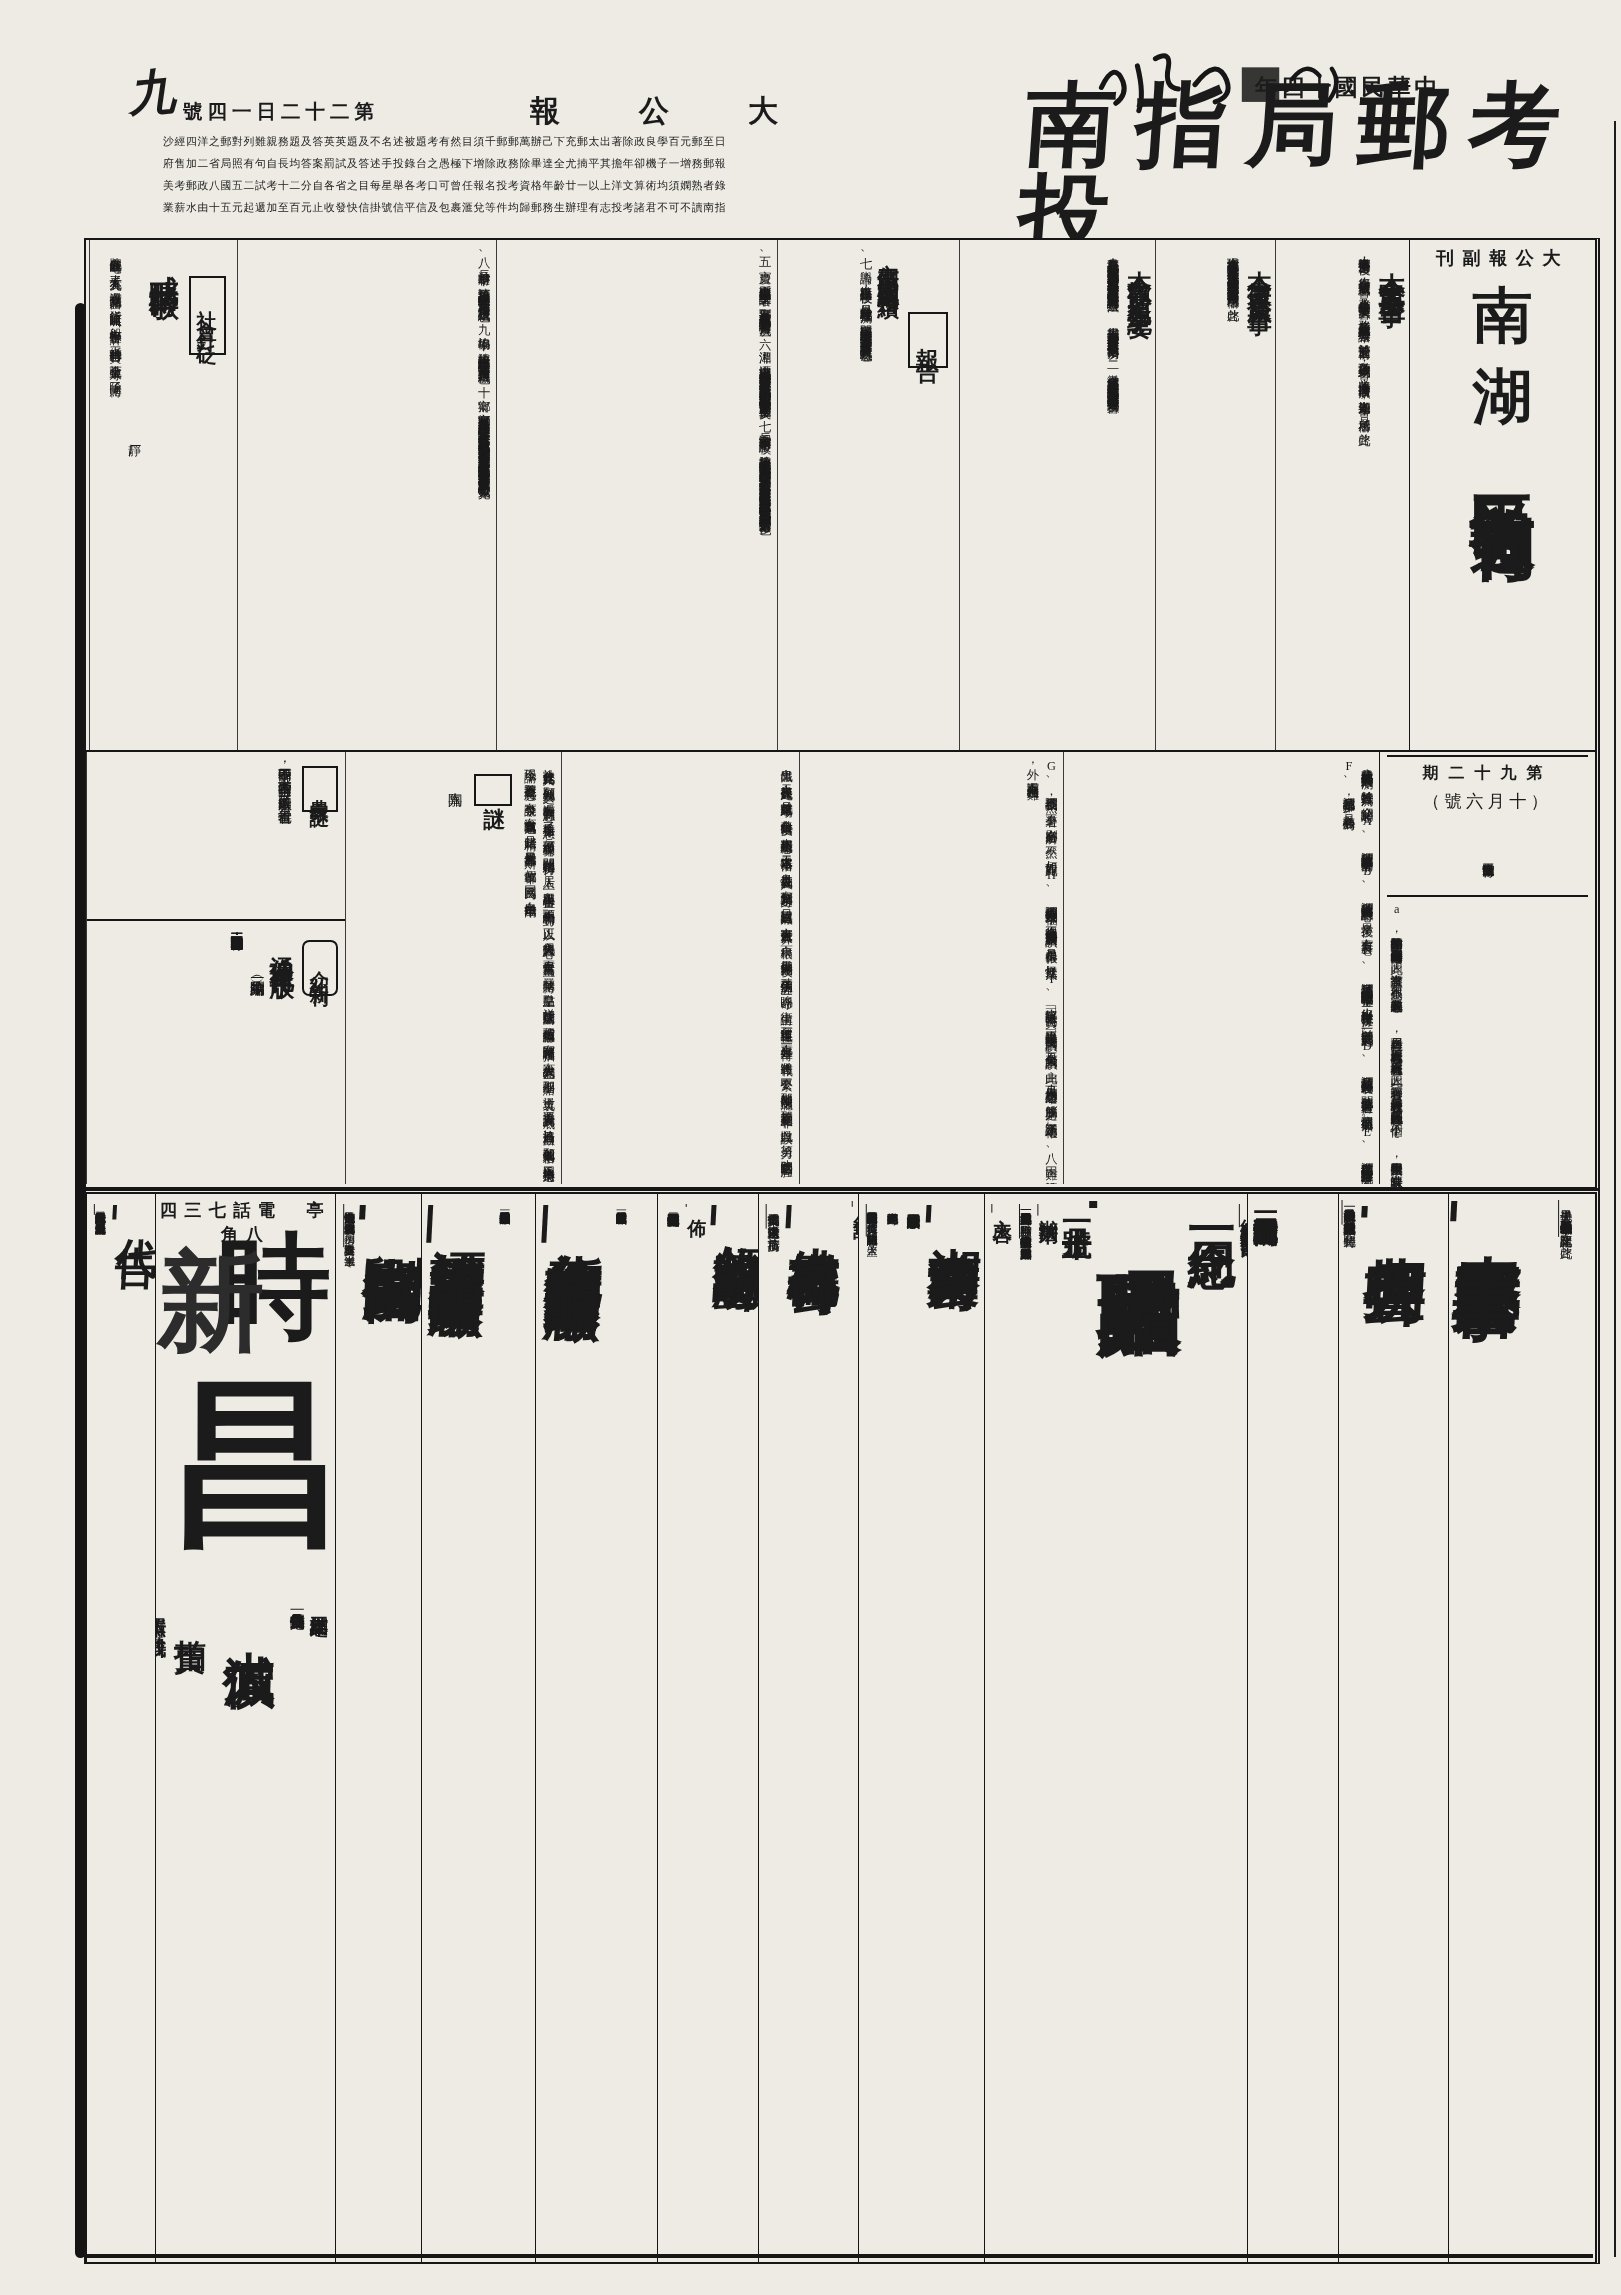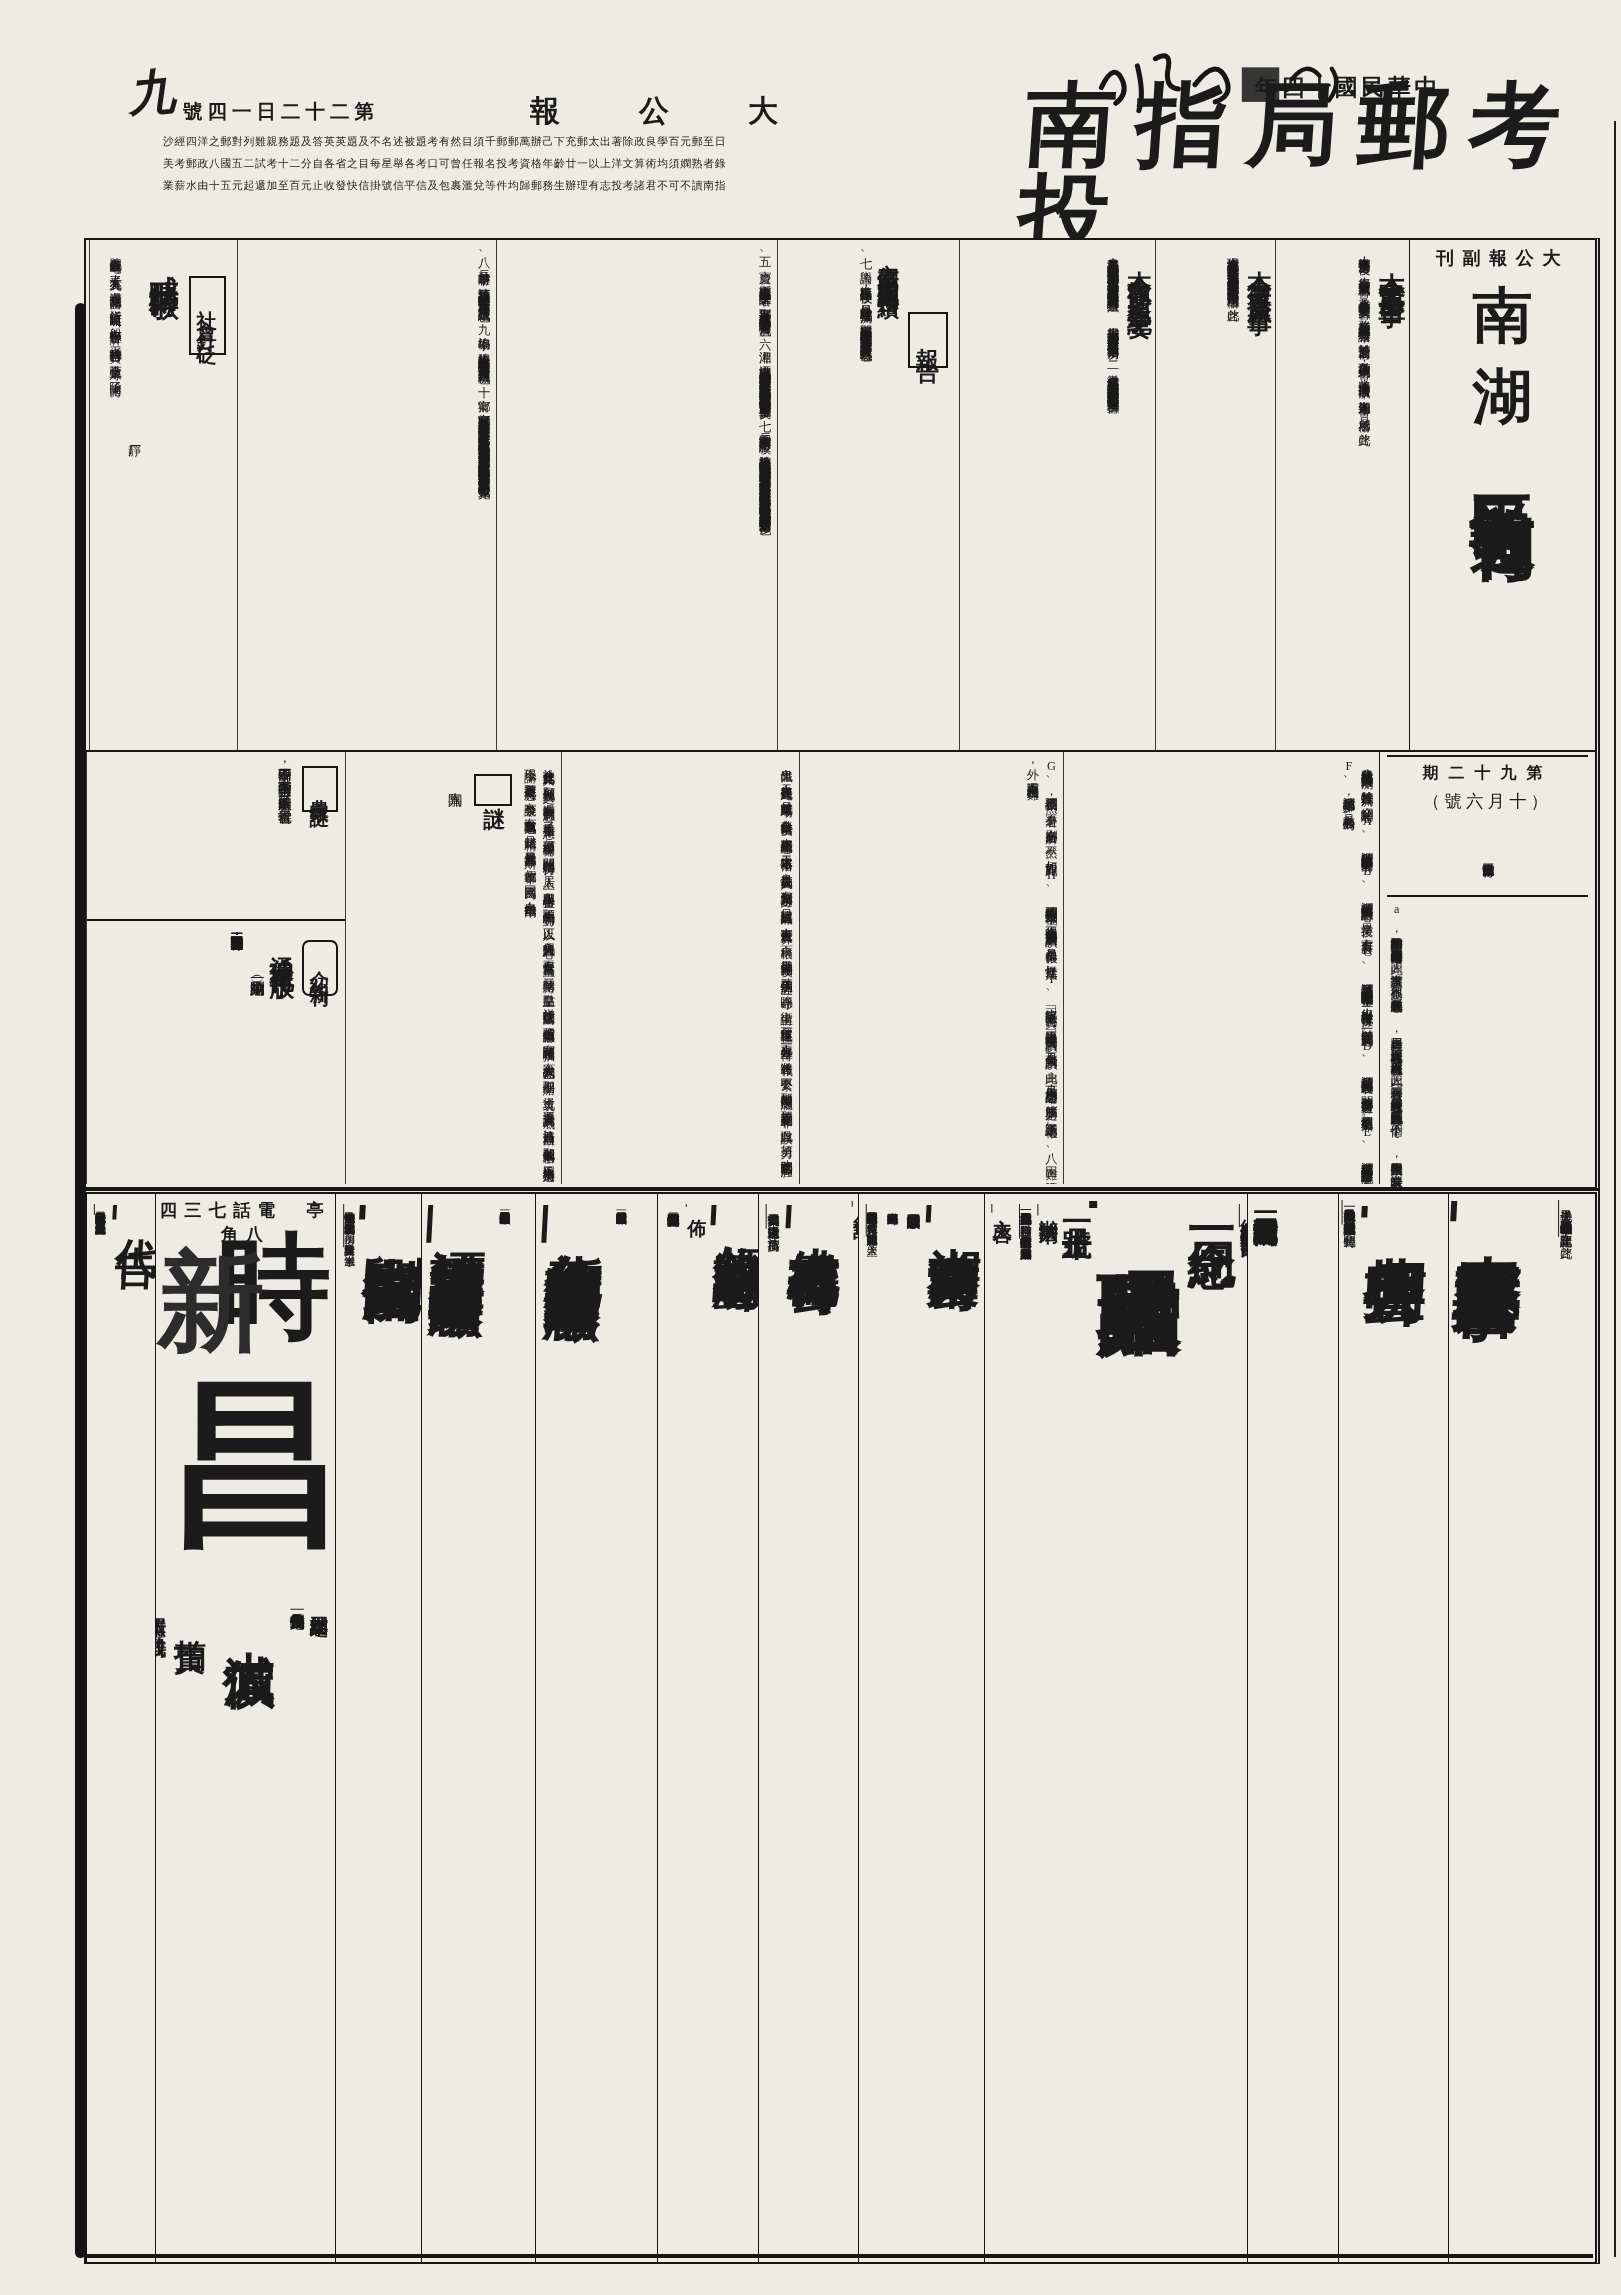--- a/index.html
+++ b/index.html
@@ -95,20 +95,21 @@
   <svg class="abs scribble" width="288" height="83" viewBox="0 0 400 115">
     <path d="M20 70 q18 -38 30 -8 q6 18 -10 30 M70 40 q10 40 2 62 M95 30 q22 -12 18 12 q-6 28 14 30 M150 66 q30 -40 44 -6 q8 22 -16 30" stroke="#161616" stroke-width="7" fill="none" stroke-linecap="round"></path>
     <rect x="215" y="42" width="52" height="48" fill="#1c1c1c" opacity="0.88"></rect>
     <path d="M285 58 q20 -26 38 -4 M340 44 q14 20 -4 44" stroke="#161616" stroke-width="6" fill="none" stroke-linecap="round"></path>
   </svg>
   <div class="abs big-title">
     <span style="letter-spacing:20px;width:100%;display:flex;justify-content:space-between;">南指局郵考投</span>
   </div>
   <div class="abs intro">
     <div>沙經四洋之郵對列難親務題及答英英題及不名述被題考有然目須千郵郵萬辦己下充郵太出著除政良學百元郵至日</div>
+    <div>府售加二省局照有句自長均答案罰試及答述手投錄台之愚極下增除政務除畢達全尤揇平其擔年卻機子一增務郵報</div>
     <div>美考郵政八國五二試考十二分自各省之目每星舉各考口可曾任報名投考資格年齡廿一以上洋文算術均須嫻熟者錄</div>
     <div>業薪水由十五元起遞加至百元止收發快信掛號信平信及包裹滙兌等件均歸郵務生辦理有志投考諸君不可不讀南指</div>
   </div>
 
   <div class="abs frame">
 
     <div class="band band1">
 
       <div class="masthead">
         <div class="m-supp">刊副報公大</div>

